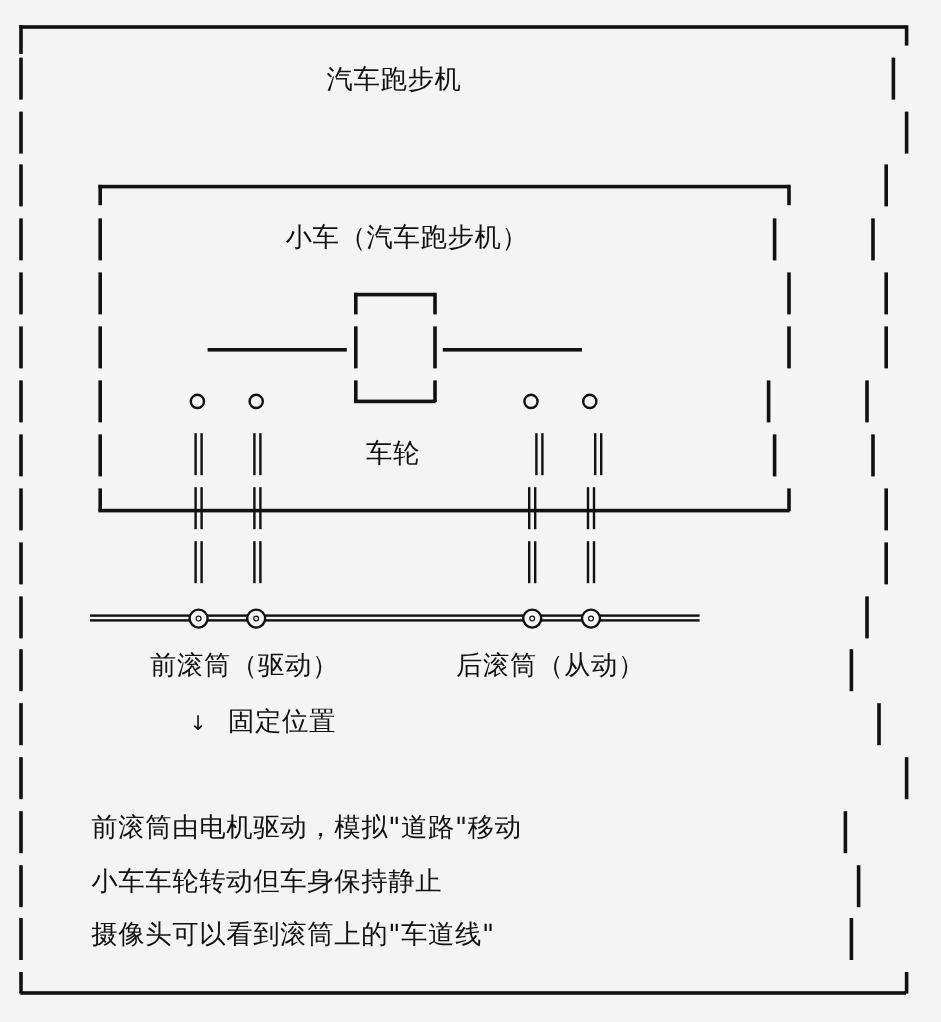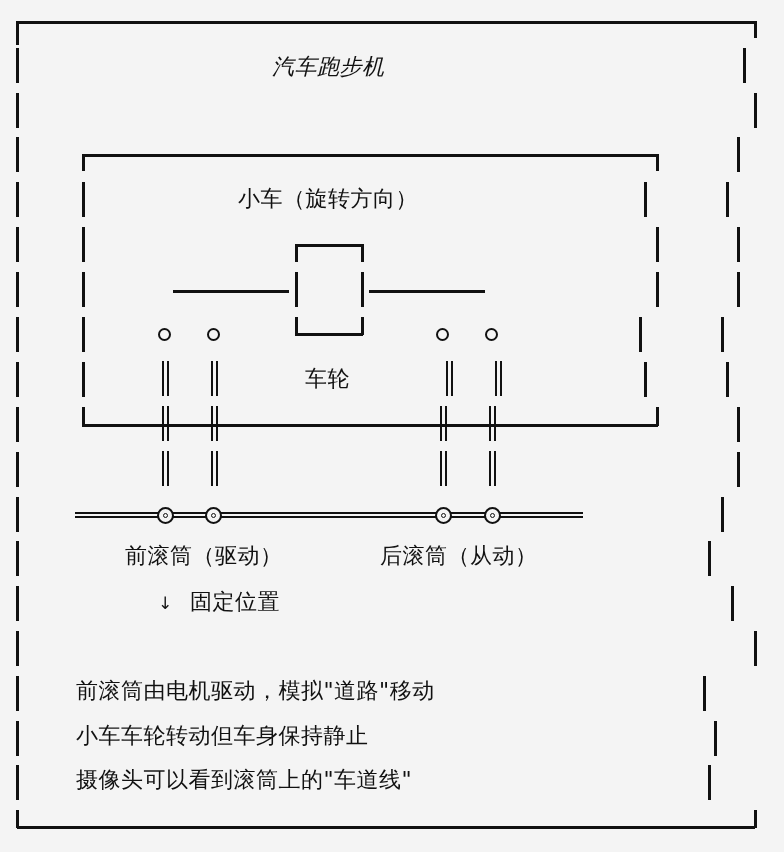--- a/index.html
+++ b/index.html
@@ -60,21 +60,21 @@
   <div class="v" style="left:721px; top:497px; height:35px;"></div>
   <div class="v" style="left:708px; top:541px; height:35px;"></div>
   <div class="v" style="left:731px; top:586px; height:35px;"></div>
   <div class="v" style="left:754px; top:631px; height:35px;"></div>
   <div class="v" style="left:703px; top:676px; height:35px;"></div>
   <div class="v" style="left:714px; top:721px; height:35px;"></div>
   <div class="v" style="left:708px; top:765px; height:35px;"></div>
   <div class="v" style="left:754px; top:810px; height:18px;"></div>
 </div>
 
-<div class="txt" style="left:272px; top:54px;font-style:italic;">汽车跑步机</div>
+<div class="txt" style="left:272px; top:54px;">汽车跑步机</div>
 
 <div>
   <div class="h" style="left:82px; top:154px; width:576px;"></div>
   <div class="h" style="left:82px; top:424px; width:576px;"></div>
 
   <div class="v" style="left:82px; top:154px; height:17px;"></div>
   <div class="v" style="left:82px; top:182px; height:35px;"></div>
   <div class="v" style="left:82px; top:227px; height:35px;"></div>
   <div class="v" style="left:82px; top:272px; height:35px;"></div>
   <div class="v" style="left:82px; top:317px; height:35px;"></div>
@@ -83,21 +83,21 @@
 
   <div class="v" style="left:656px; top:154px; height:17px;"></div>
   <div class="v" style="left:644px; top:182px; height:35px;"></div>
   <div class="v" style="left:656px; top:227px; height:35px;"></div>
   <div class="v" style="left:656px; top:272px; height:35px;"></div>
   <div class="v" style="left:639px; top:317px; height:35px;"></div>
   <div class="v" style="left:644px; top:362px; height:35px;"></div>
   <div class="v" style="left:656px; top:407px; height:19px;"></div>
 </div>
 
-<div class="txt" style="left:238px; top:186px;">小车（旋转方向）</div>
+<div class="txt" style="left:238px; top:186px;">小车（汽车跑步机）</div>
 
 <div class="h" style="left:173px; top:290px; width:116px;"></div>
 <div class="h" style="left:369px; top:290px; width:116px;"></div>
 <div>
   <div class="h" style="left:295px; top:244px; width:68px;"></div>
   <div class="h" style="left:295px; top:333px; width:68px;"></div>
   <div class="v" style="left:295px; top:244px; height:18px;"></div>
   <div class="v" style="left:295px; top:272px; height:35px;"></div>
   <div class="v" style="left:295px; top:317px; height:18px;"></div>
   <div class="v" style="left:361px; top:244px; height:18px;"></div>

